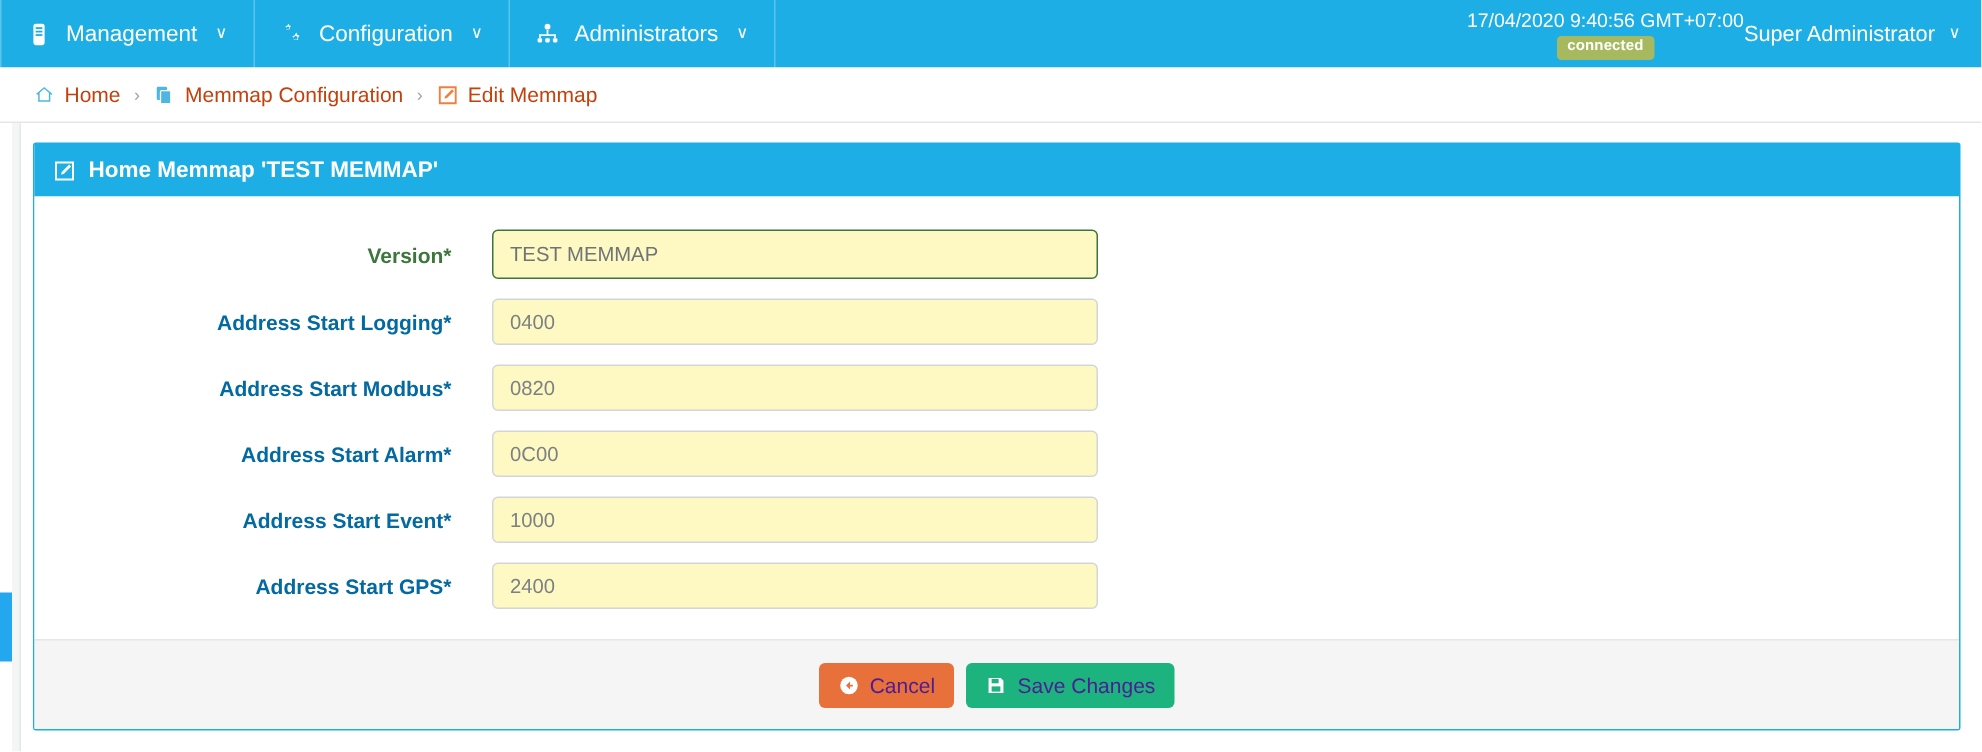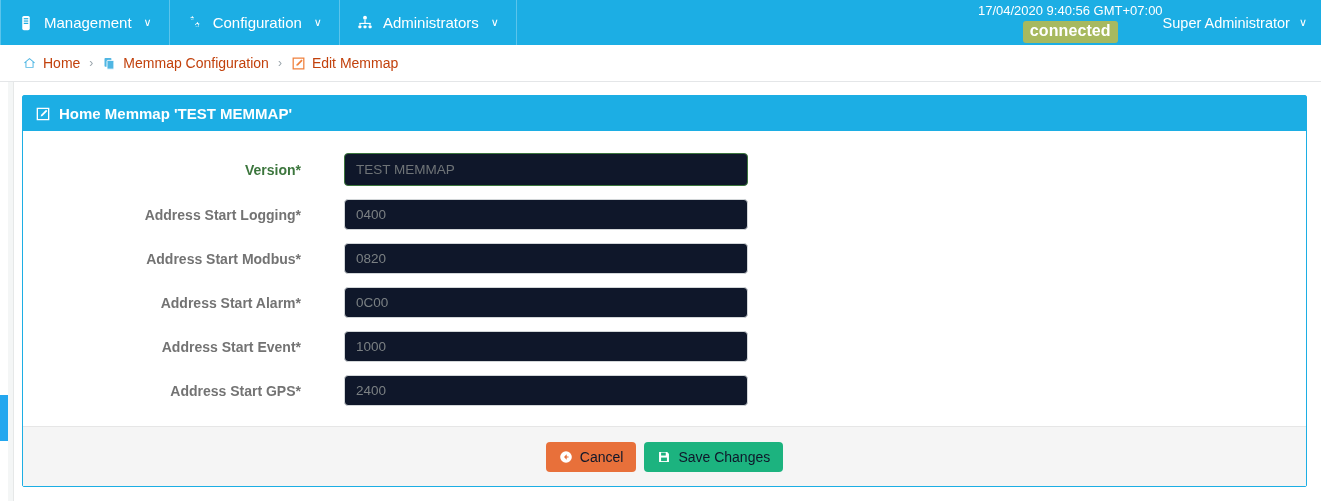--- a/index.html
+++ b/index.html
@@ -43,21 +43,21 @@
   }
   .clock-wrap {
     display: flex; flex-direction: column; align-items: center;
     line-height: 1.05; padding-top: 2px;
   }
   .clock-text { color: #ffffff; font-size: 13px; white-space: nowrap; }
   .badge-connected {
     margin-top: 3px;
     background: #a7b95f;
     color: #ffffff;
-    font-size: 16px;
+    font-size: 10px;
     font-weight: bold;
     padding: 2px 7px 3px;
     border-radius: 3px;
     letter-spacing: .1px;
   }
   .user-menu {
     color: #ffffff; font-size: 14.5px;
     display: flex; align-items: center; gap: 6px;
     cursor: pointer; white-space: nowrap;
   }
@@ -122,54 +122,53 @@
     display: flex; align-items: center;
     margin-bottom: 13px;
   }
   .form-row:last-child { margin-bottom: 6px; }
   .form-label {
     width: 305px;
     text-align: right;
     padding-right: 27px;
     font-size: 14px;
     font-weight: bold;
-    color: #737373;
+    color: #0369a1;
     white-space: nowrap;
   }
   .form-label.valid { color: #3c763d; }
   .form-control {
     width: 404px; height: 31px;
     border: 1px solid #d2d6d8;
     border-radius: 4px;
     padding: 0 11px;
     font-size: 13.5px;
     color: #7b8083;
     font-family: "Liberation Sans", sans-serif;
-    background: #0f172a;
+    background: #fef9c3;
     outline: none;
-    margin-left: 16px;
   }
   .form-control.ok {
     border: 1px solid #3c763d;
     color: #6f7477;
     height: 33px;
   }
   .form-control::placeholder { color: #9ba0a3; }
 
   .panel-foot {
     background: #f5f5f5;
     border-top: 1px solid #e6e6e6;
     height: 60px;
     display: flex; align-items: center; justify-content: center;
     gap: 8px;
   }
   .btn {
     display: inline-flex; align-items: center; gap: 7px;
     border: none; border-radius: 4px;
-    color: #0f172a;
+    color: #4c1d95;
     font-size: 14px;
     padding: 8px 13px;
     cursor: pointer;
     font-family: "Liberation Sans", sans-serif;
     line-height: 1;
   }
   .btn svg { width: 14px; height: 14px; fill: #ffffff; display: block; }
   .btn-cancel { background: #e8703a; }
   .btn-save   { background: #1cb37f; }
 </style>

